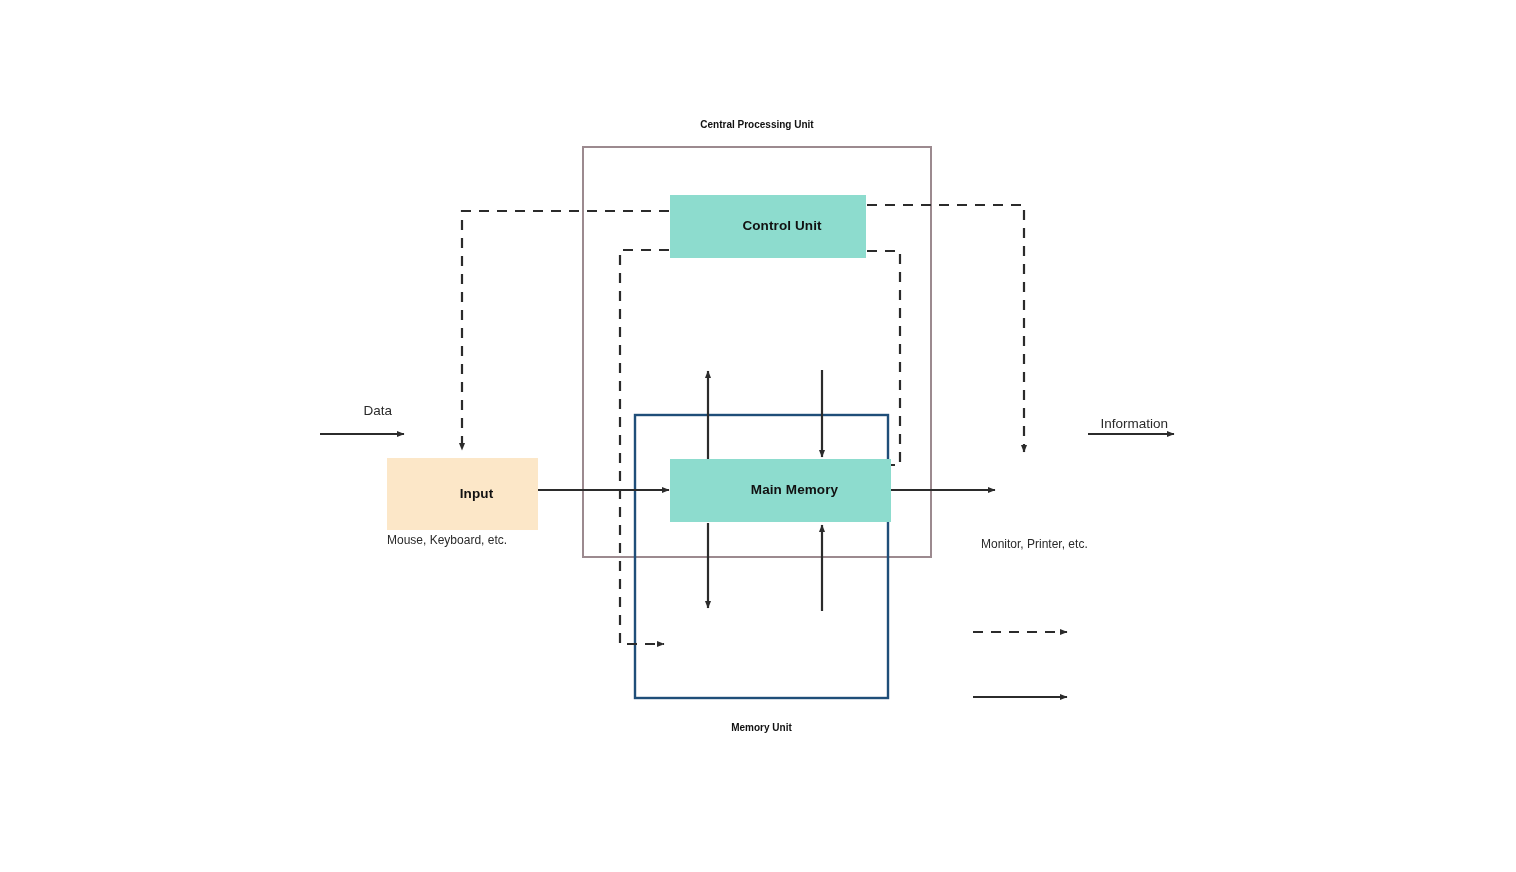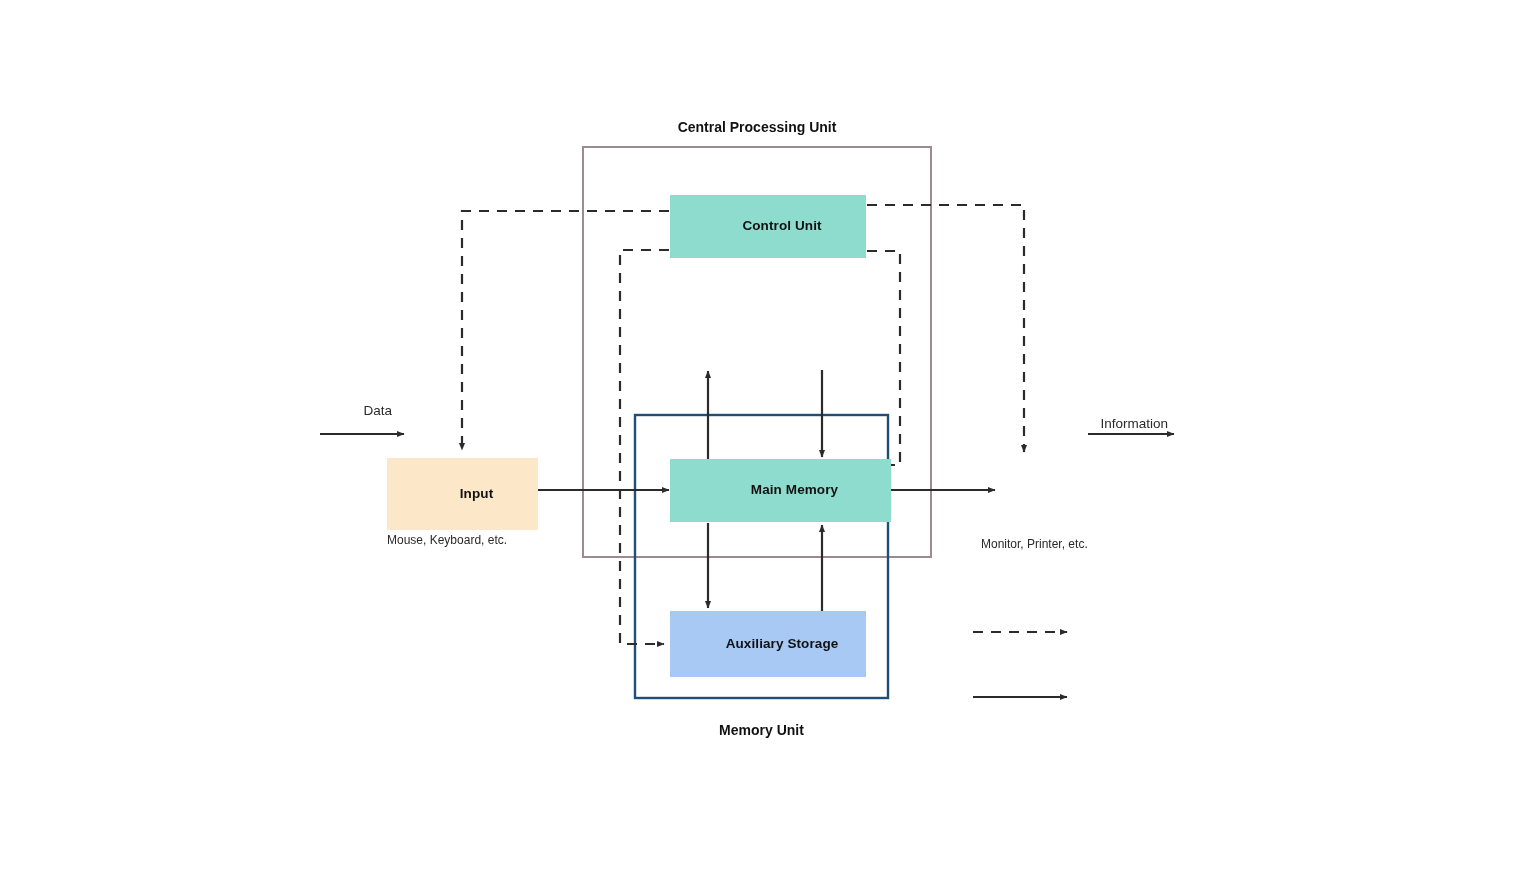--- a/index.html
+++ b/index.html
@@ -42,21 +42,21 @@
     position: absolute;
     text-align: left;
     font-size: 12px;
     color: #2a2a2a;
     line-height: 1.35;
     font-weight: normal;
   }
   .group-title {
     position: absolute;
     text-align: center;
-    font-size: 14px;
+    font-size: 10px;
     font-weight: bold;
     color: #111111;
   }
   .flow-label {
     position: absolute;
     text-align: right;
     font-size: 13.5px;
     color: #2a2a2a;
     font-weight: normal;
   }
@@ -111,21 +111,20 @@
 
   <div class="group-title" style="left:583px; top:119px; width:348px;">Central Processing Unit</div>
 
   <div class="group-title" style="left:635px; top:722px; width:253px;">Memory Unit</div>
 
   <div class="node node-teal" style="left:670px; top:195px; width:196px; height:63px;">Control Unit</div>
 
 
   <div class="node node-teal" style="left:670px; top:459px; width:221px; height:63px;">Main Memory</div>
 
-  <div class="node node-blue" style="left:670px; top:611px; width:196px; height:66px;">Auxiliary Storage</div>
 
   <div class="node node-peach" style="left:387px; top:458px; width:151px; height:72px;">Input</div>
 
 
   <div class="caption" style="left:387px; top:532px; width:151px;">Mouse, Keyboard, etc.</div>
 
   <div class="caption" style="left:981px; top:536px; width:181px;">Monitor, Printer, etc.</div>
 
   <div class="flow-label" style="left:300px; top:403px; width:92px;">Data</div>
 

